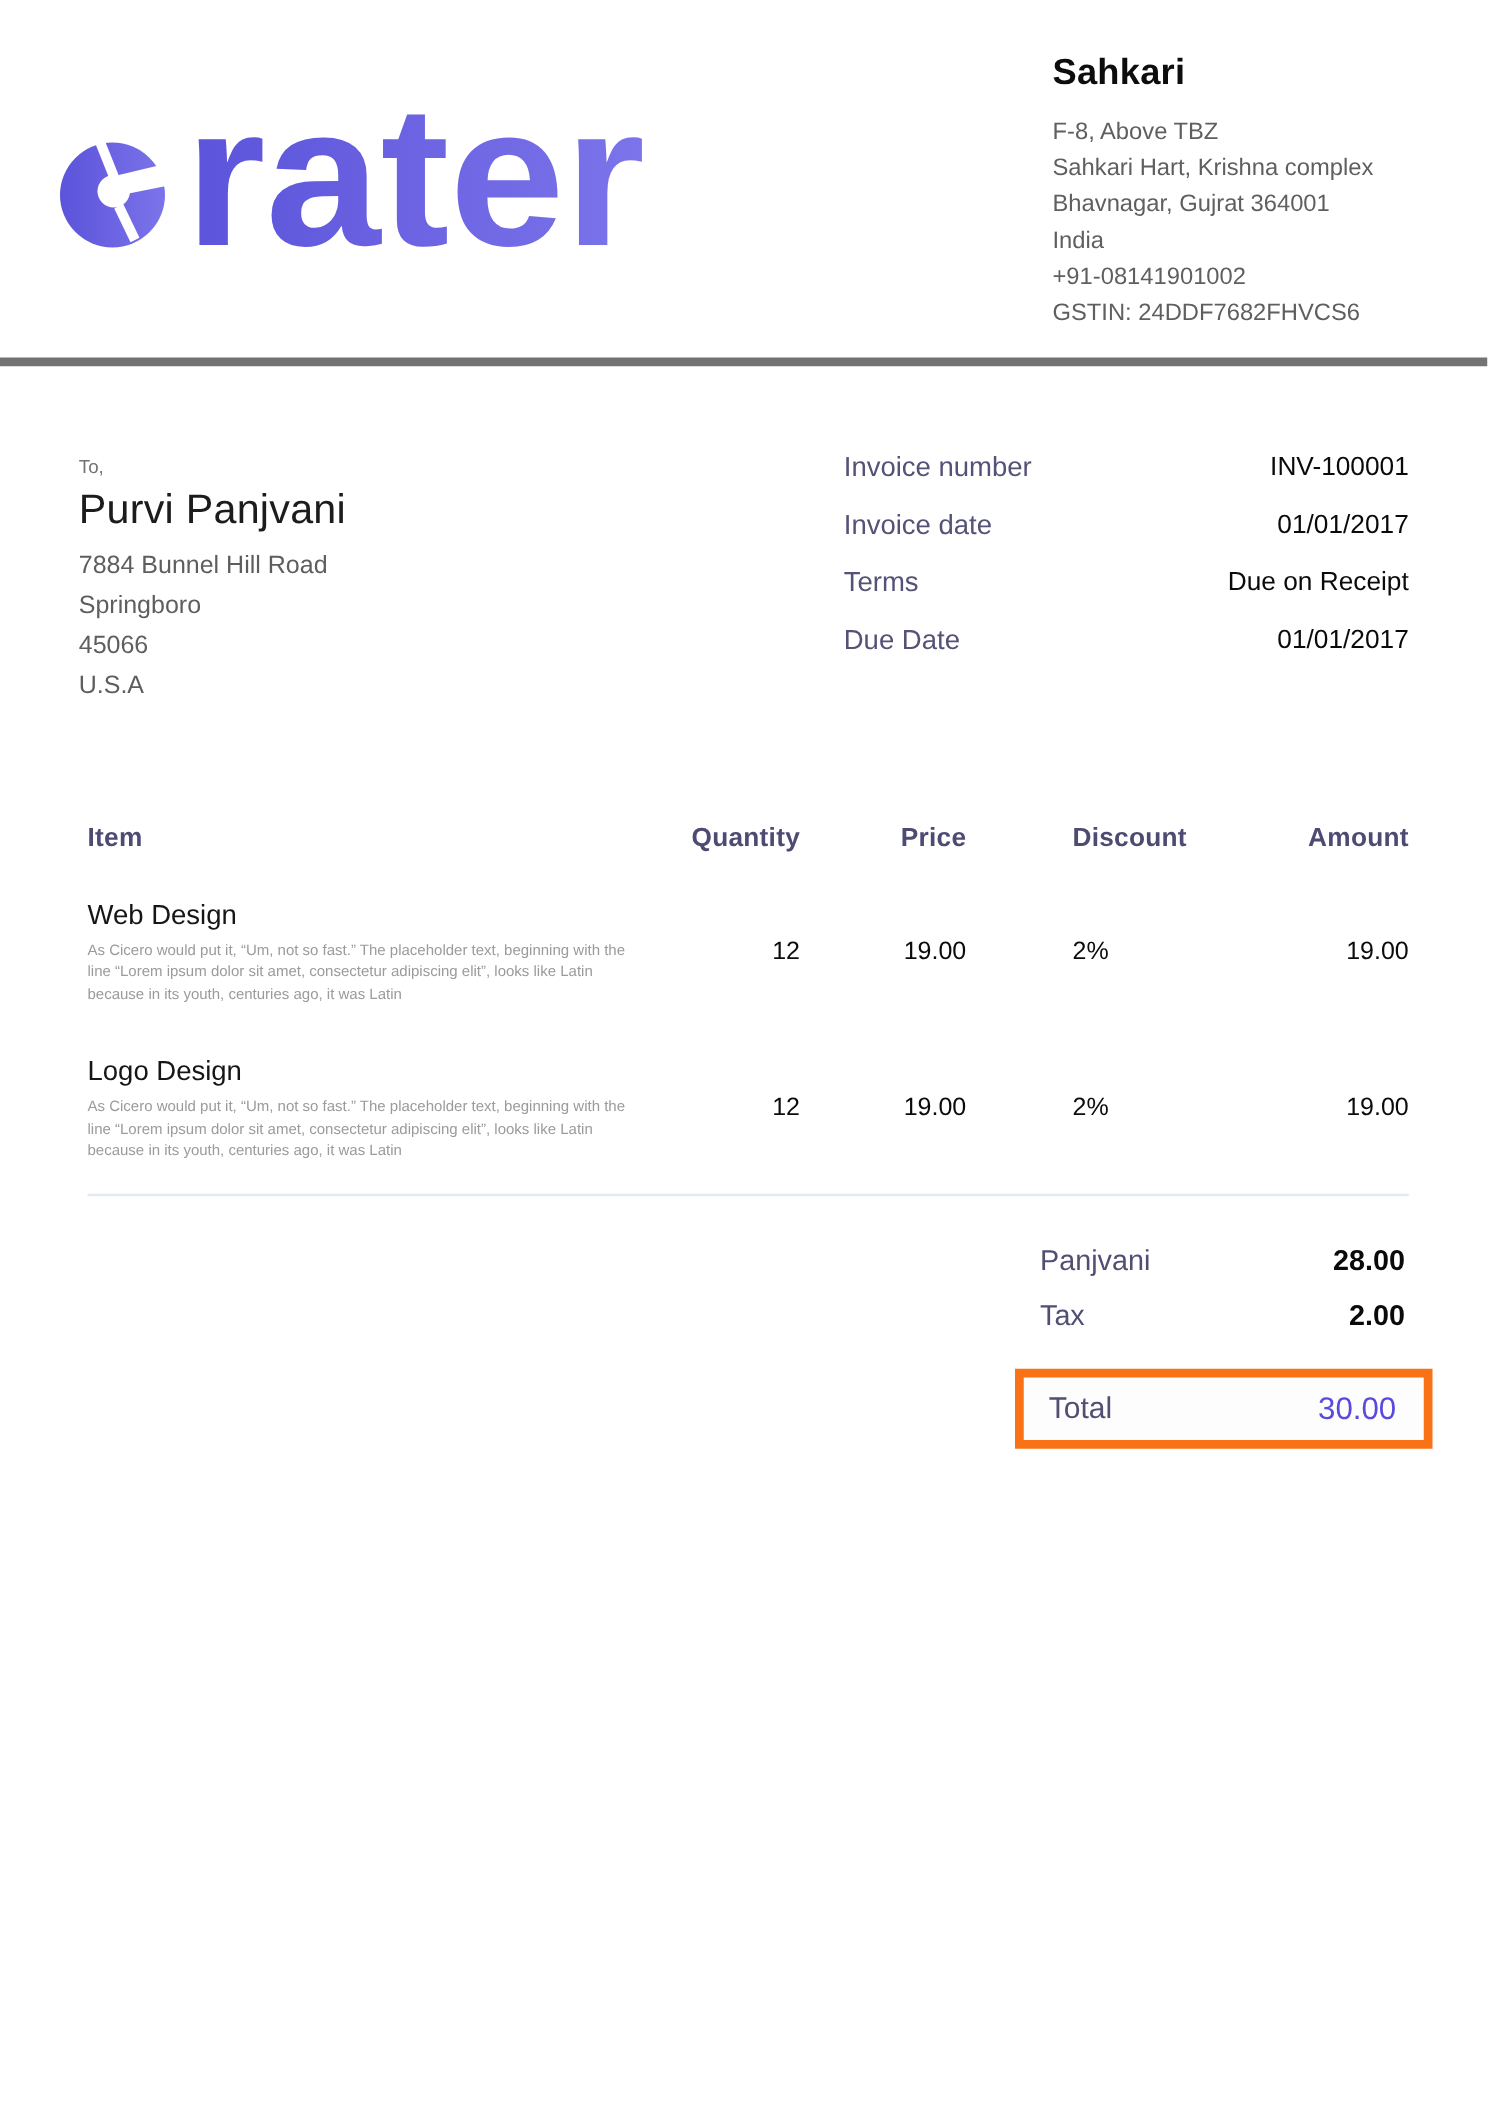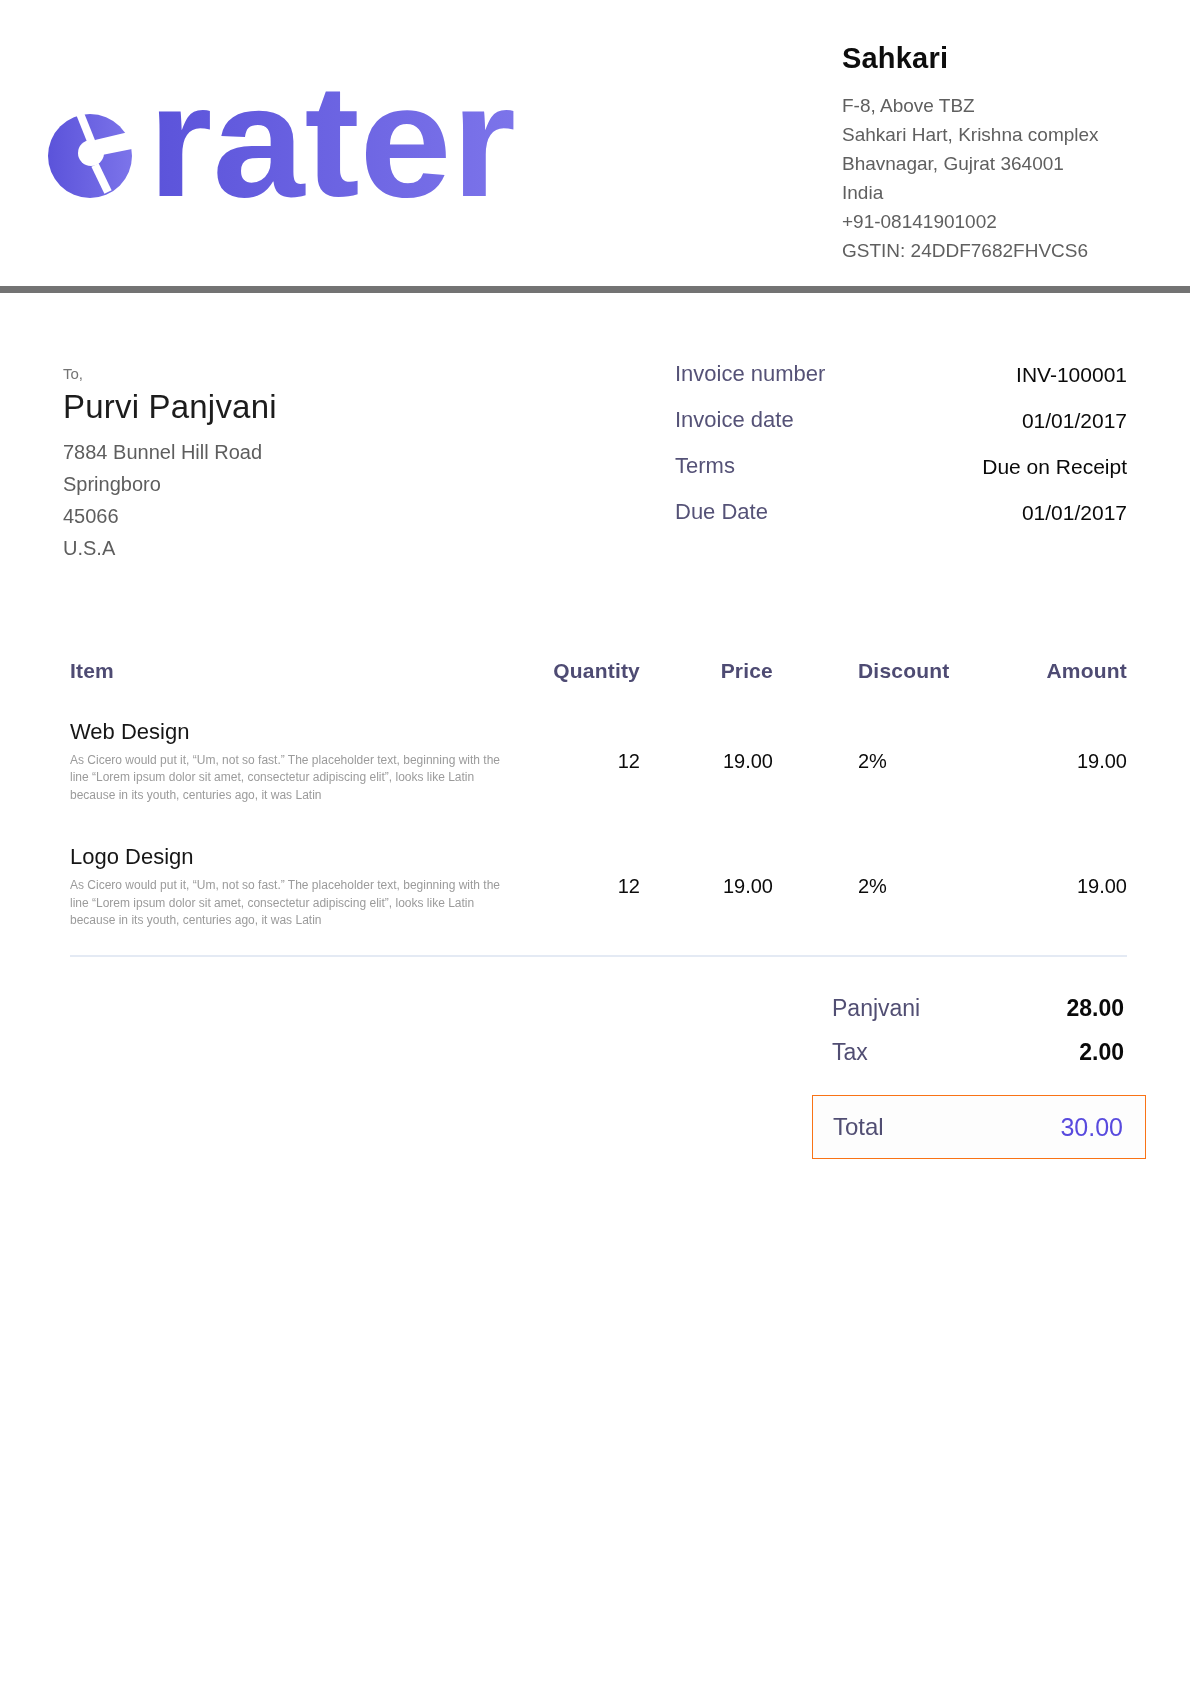--- a/index.html
+++ b/index.html
@@ -21,21 +21,21 @@
   .company-block { width:348px; padding-right:40px; }
   .company-name { font-size:29px; font-weight:800; color:#0d0d0d; letter-spacing:.2px; margin-bottom:16px; }
   .company-address div { font-size:19px; color:#5f5f5f; line-height:29px; font-weight:400; }
 
   
   .parties { display:flex; justify-content:space-between; align-items:flex-start; margin:52px 63px 0 63px; }
   .to-label { font-size:15px; color:#737373; margin-bottom:6px;margin-top:20px; }
   .customer-name { font-size:33px; color:#1c1c1c; font-weight:500; margin-bottom:10px; letter-spacing:.2px; }
   .customer-address div { font-size:20px; color:#5e5e5e; line-height:32px; }
   .meta-block { width:452px; margin-top:16px; }
-  .meta-row { display:flex; justify-content:space-between; align-items:flex-end; margin-bottom:20px; }
+  .meta-row { display:flex; justify-content:space-between; align-items:center; margin-bottom:20px; }
   .meta-label { font-size:22px; color:#555277; }
   .meta-value { font-size:21px; color:#0a0a0a; font-weight:500; }
 
   
   .items { margin:95px 63px 0 70px; }
   .items-header { display:flex; }
   .items-header > div { font-weight:bold; font-size:21px; color:#4e4b73; letter-spacing:.2px; }
   .col-item { flex:1; padding-right:10px; }
   .col-qty { width:130px; text-align:right; }
   .col-price { width:133px; text-align:right; }
@@ -49,21 +49,21 @@
   .cell-value { font-size:20px; color:#0b0b0b; }
   .items-divider { height:2px; background:#e4eaf4; margin:26px 63px 0 70px; }
 
   
   .totals { width:334px; margin:38px 44px 0 auto; }
   .totals-row { display:flex; justify-content:space-between; align-items:baseline; padding:0 22px 0 20px; margin-bottom:17px; }
   .totals-label { font-size:23px; color:#514e73; }
   .totals-value { font-size:23px; font-weight:bold; color:#0a0a0a; }
   .total-box {
     margin-top:29px; height:64px;
-    border:1px solid #f97316; background:#fdfdfd;
+    border:7px solid #f97316; background:#fdfdfd;
     display:flex; justify-content:space-between; align-items:center;
     padding:0 22px 0 20px;
   }
   .total-box .totals-label { font-size:24px; }
   .grand-total-value { font-size:25px; font-weight:normal; color:#584ade; }
 </style>
 </head>
 <body>
 
 <div class="page">

